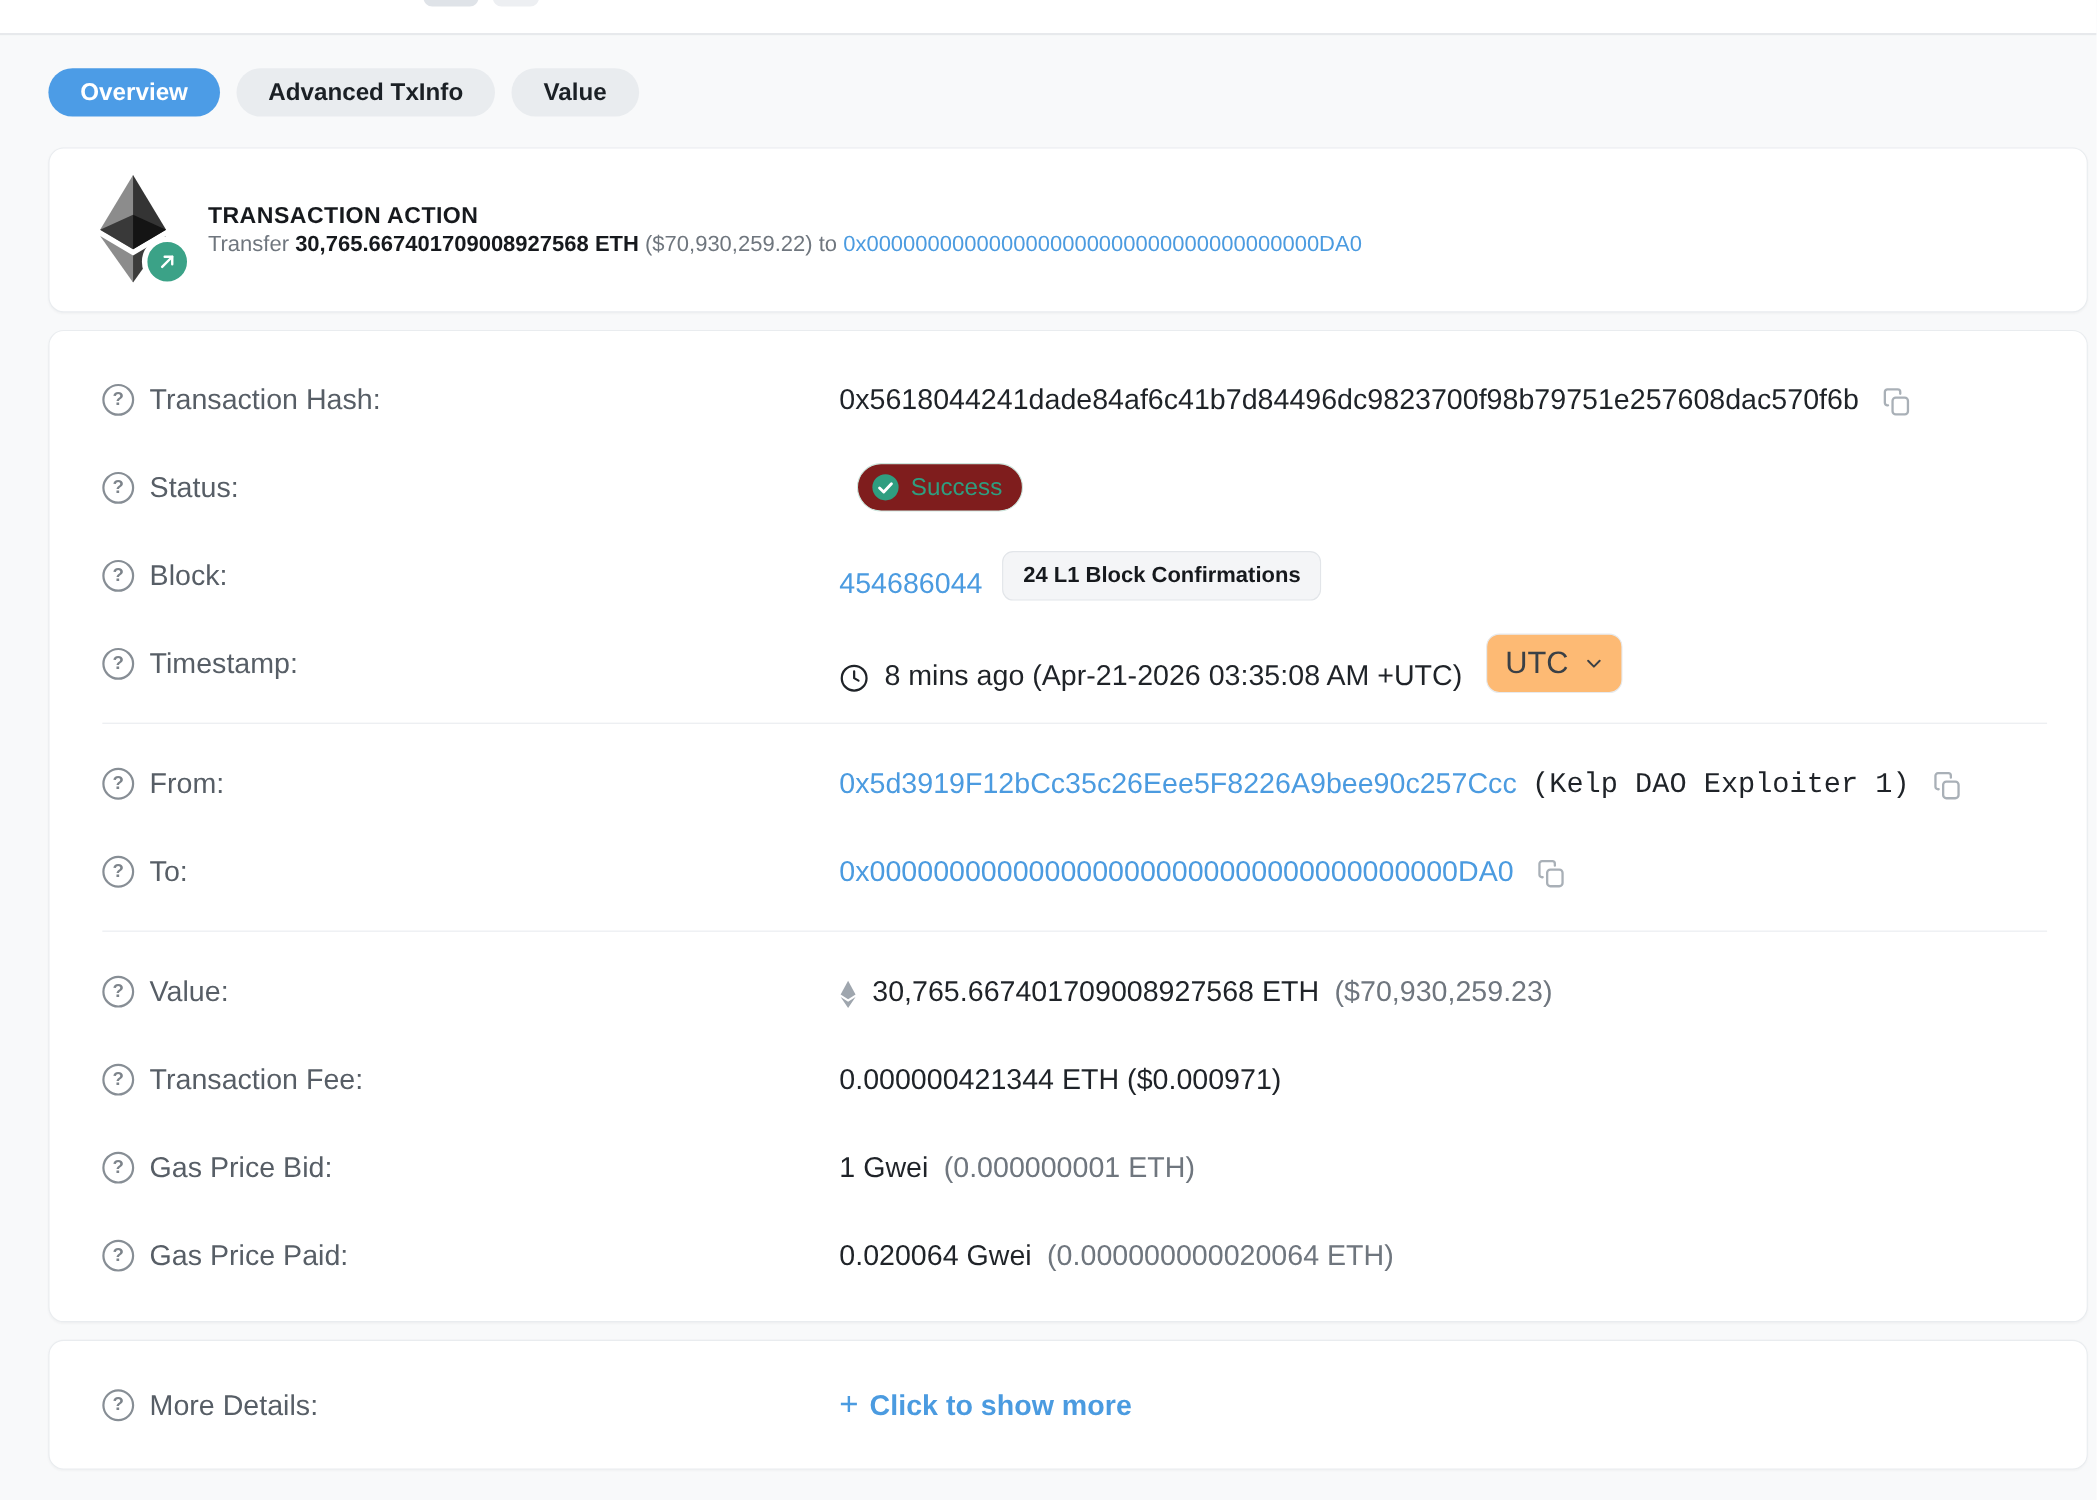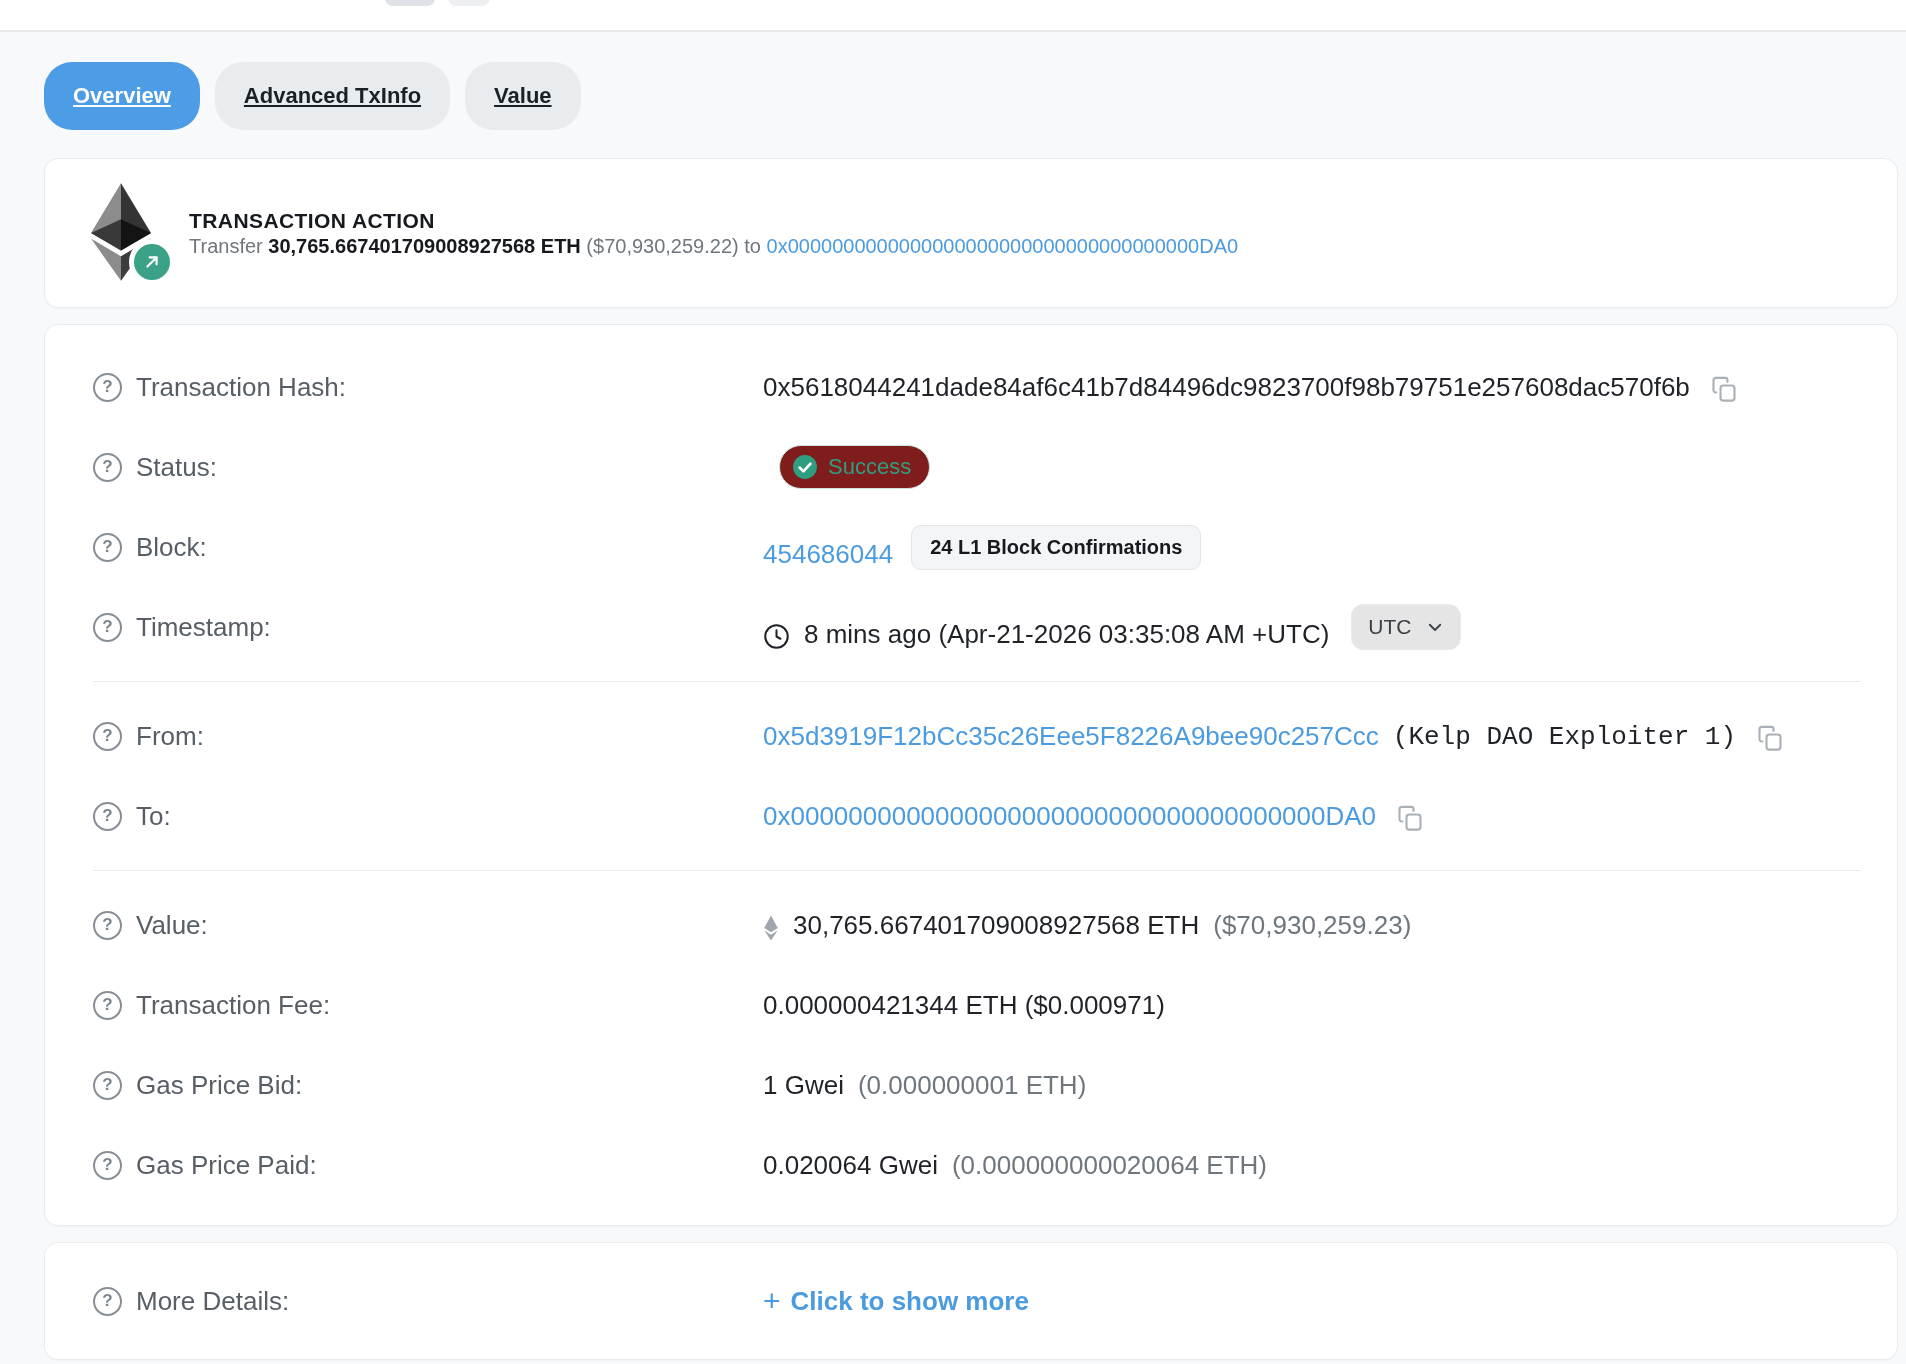--- a/index.html
+++ b/index.html
@@ -18,24 +18,24 @@
   }
   .frag { position:absolute; top:-16px; height:22px; border-radius:8px; }
   .frag1 { left:385px; width:50px; background:#dfe3e8; }
   .frag2 { left:448px; width:42px; background:#edeff2; }
 
   .page { padding:0 0 0 44px; }
 
   
   .tabs { display:flex; gap:15px; margin-top:30px; align-items:center; }
   .tab {
-    height:68px; display:inline-flex; align-items:center;
+    height:44px; display:inline-flex; align-items:center;
     padding:12px 29px; border-radius:28px;
     font-size:22px; font-weight:bold; cursor:pointer; border:none;
-    background:#e9ecef; color:#1b2025; font-family:inherit;text-decoration:underline;
+    background:#e9ecef; color:#1b2025; font-family:inherit;
   }
   .tab.active { background:#4c9ce6; color:#ffffff; }
 
   
   .card {
     background:#ffffff; border:1px solid #e9ecef; border-radius:14px;
     margin:28px 8px 0 0;
     box-shadow:0 1px 2px rgba(0,0,0,0.03);
   }
   .card + .card, .card.tight { margin-top:16px; }
@@ -82,22 +82,22 @@
     padding:8px 18px 8px 12px; color:#2f9e80; font-size:22px; font-weight:500;margin-left:16px;
   }
   .conf-badge {
     display:inline-flex; align-items:center;
     background:#f4f5f7; border:1px solid #e2e5e9; border-radius:10px;
     padding:10px 18px; color:#16191d; font-size:20px; font-weight:bold;
     margin-left:4px; white-space:nowrap;
   }
   .utc-select {
     display:inline-flex; align-items:center; gap:14px;
-    background:#e5e5e5; border:1px solid #e7eaed; border-radius:12px;
-    padding:10px 16px; font-size:21px; color:#3a4046; cursor:pointer;
+    background:#fdba74; border:1px solid #e7eaed; border-radius:12px;
+    padding:10px 16px; font-size:28px; color:#3a4046; cursor:pointer;
     margin-left:8px; font-family:inherit;
   }
   .gray { color:#6f767e; }
   .addr-name { color:#1f2328;font-family:Liberation Mono, monospace; }
   .show-more { font-size:26px; font-weight:bold; color:#4b9be0; display:inline-flex; align-items:center; gap:10px; cursor:pointer; text-decoration:none; }
   .show-more .plus { font-weight:normal; font-size:30px; line-height:1; }
   .nowrap { white-space:nowrap; }
 </style>
 </head>
 <body>

